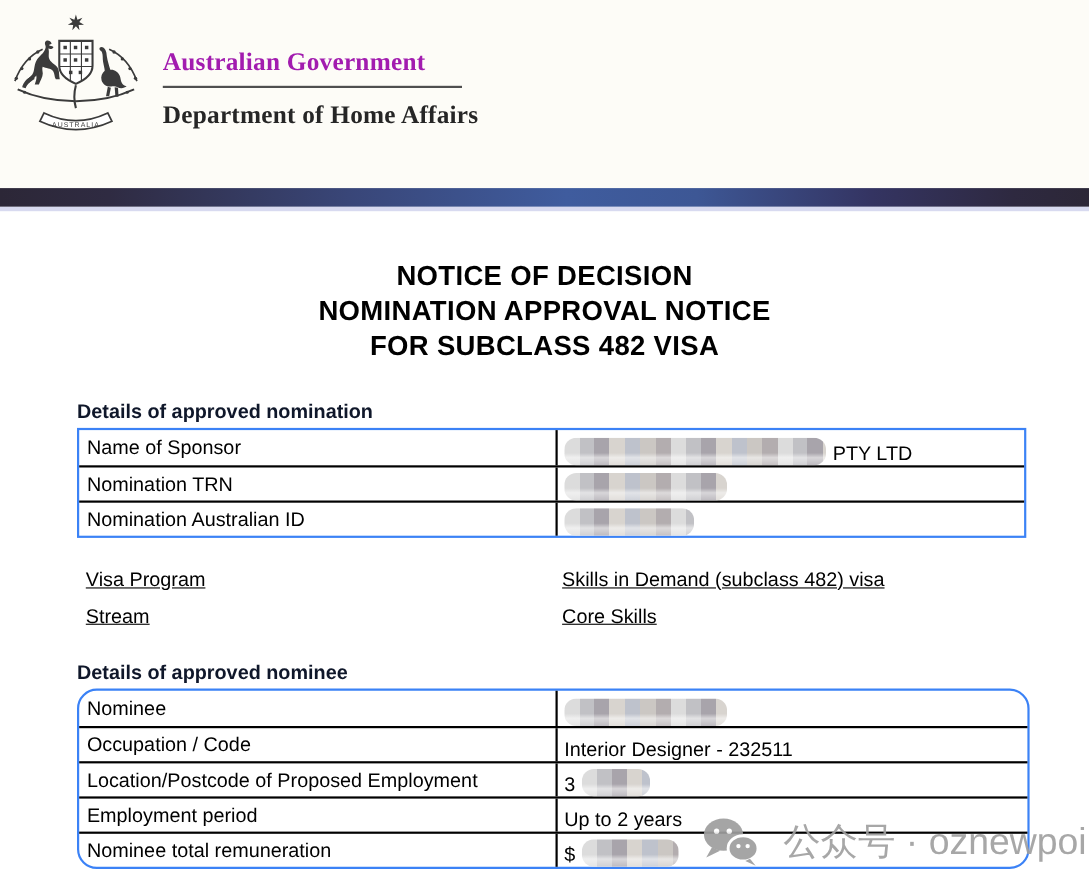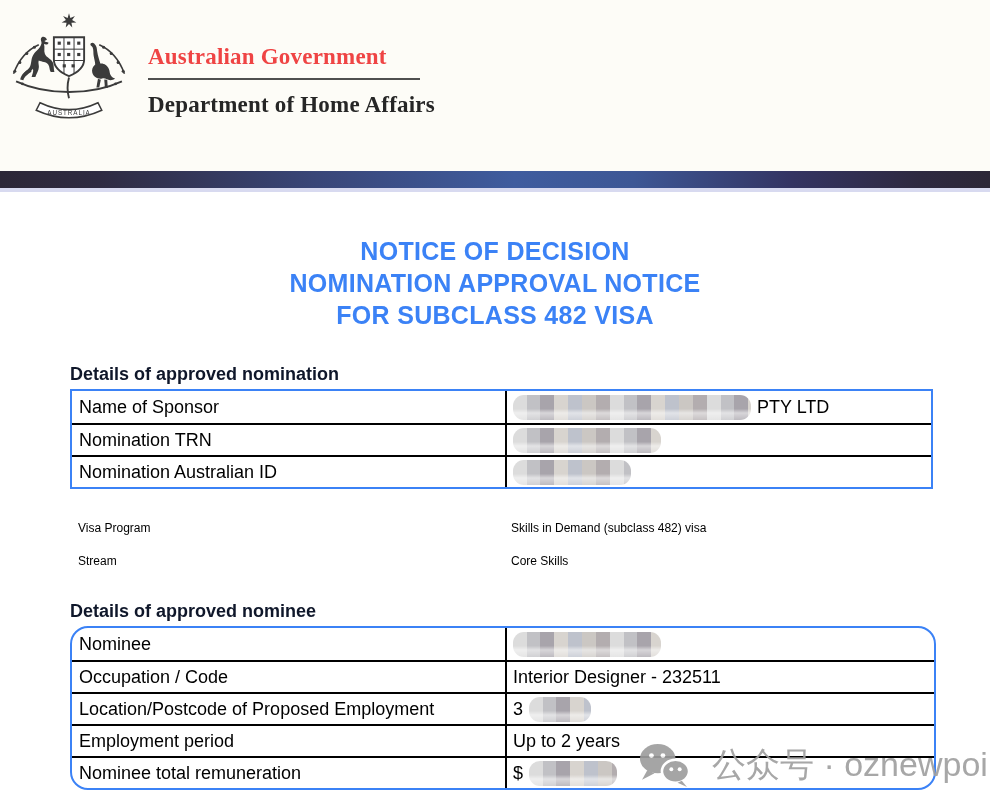--- a/index.html
+++ b/index.html
@@ -12,56 +12,56 @@
   }
   *{margin:0;padding:0;box-sizing:border-box;}
   html,body{width:990px;height:806px;overflow:hidden;background:#ffffff;}
   body{font-family:"Liberation Sans",sans-serif;color:var(--ink);}
   .page{position:relative;width:990px;height:806px;background:#ffffff;}
 
   
   .hdr-band{position:absolute;left:0;top:0;width:990px;height:171px;background:#fdfcf7;}
   .coa{position:absolute;left:6px;top:6px;width:126px;height:126px;}
   .gov-block{position:absolute;left:148px;top:44px;}
-  .gov-line1{font-family:"Liberation Serif",serif;font-weight:bold;font-size:23px;color:#ef4444;letter-spacing:.2px;}
+  .gov-line1{font-family:"Liberation Serif",serif;font-weight:bold;font-size:23px;color:#a21caf;letter-spacing:.2px;}
   .gov-rule{width:272px;height:2px;background:#4f4f4f;margin-top:8px;}
   .gov-line2{font-family:"Liberation Serif",serif;font-weight:bold;font-size:23px;color:#262626;margin-top:12px;letter-spacing:.2px;}
 
   
   .gbar{position:absolute;left:0;top:171px;width:990px;height:17px;
     background:linear-gradient(90deg,var(--bar-dark) 0%,#2f2b42 10%,#394678 32%,var(--bar-blue) 52%,#3d5795 64%,#343462 80%,#2e2940 93%,var(--bar-dark) 100%);}
   .gbar-under{position:absolute;left:0;top:188px;width:990px;height:4px;background:var(--bar-underline);}
 
   
   .title{position:absolute;left:0;top:235px;width:990px;text-align:center;
-    font-weight:bold;font-size:25px;line-height:32px;color:#3b82f6;letter-spacing:.3px;}
+    font-weight:bold;font-size:25px;line-height:32px;color:#000000;letter-spacing:.3px;}
 
   
   .sec-head{position:absolute;left:70px;font-weight:bold;font-size:18px;color:#0f172a;}
   .sec-head-1{top:364px;}
   .sec-head-2{top:601px;}
 
   .dtable{position:absolute;left:70px;border:2px solid #3b82f6;background:#fff;}
   .dtable-1{top:389px;width:863px;}
   .dtable-2{top:626px;width:866px;border-radius:18px;}
   .trow{display:flex;height:32px;align-items:center;}
   .trow + .trow{border-top:2px solid #000;}
   .tlabel{width:435px;padding-left:7px;border-right:2px solid #000;height:100%;
     display:flex;align-items:center;font-size:18px;}
-  .tvalue{flex:1;padding-left:6px;height:100%;display:flex;align-items:center;gap:6px;font-size:18px;}
+  .tvalue{flex:1;padding-left:6px;height:100%;display:flex;align-items:flex-end;gap:6px;font-size:18px;}
 
   
   .redact{display:inline-block;height:25px;border-radius:11px;flex:0 0 auto;
     background:
       linear-gradient(180deg,rgba(255,255,255,0) 0 55%,rgba(255,255,255,.55) 72%,rgba(255,255,255,.25) 100%),
       repeating-linear-gradient(90deg,#dcdcdc 0 14px,#c1c1c5 14px 27px,#a8a4ab 27px 41px,#d8d4cf 41px 55px,#bec2cc 55px 69px,#cbc7c3 69px 83px,#b3adaf 83px 97px);}
 
   
   .kv-block{position:absolute;left:70px;top:511px;width:866px;}
-  .kvrow{display:flex;height:33px;align-items:center;font-size:12px;}
+  .kvrow{display:flex;height:33px;align-items:center;font-size:18px;text-decoration:underline;}
   .kvlabel{width:435px;padding-left:8px;}
   .kvvalue{flex:1;padding-left:6px;}
 
   
   .watermark{position:absolute;left:636px;top:742px;display:flex;align-items:flex-start;gap:20px;
     color:var(--wm-gray);font-size:34px;z-index:5;opacity:.92;white-space:nowrap;}
   .wm-icon{width:56px;height:46px;flex:0 0 auto;}
 </style>
 </head>
 <body>

